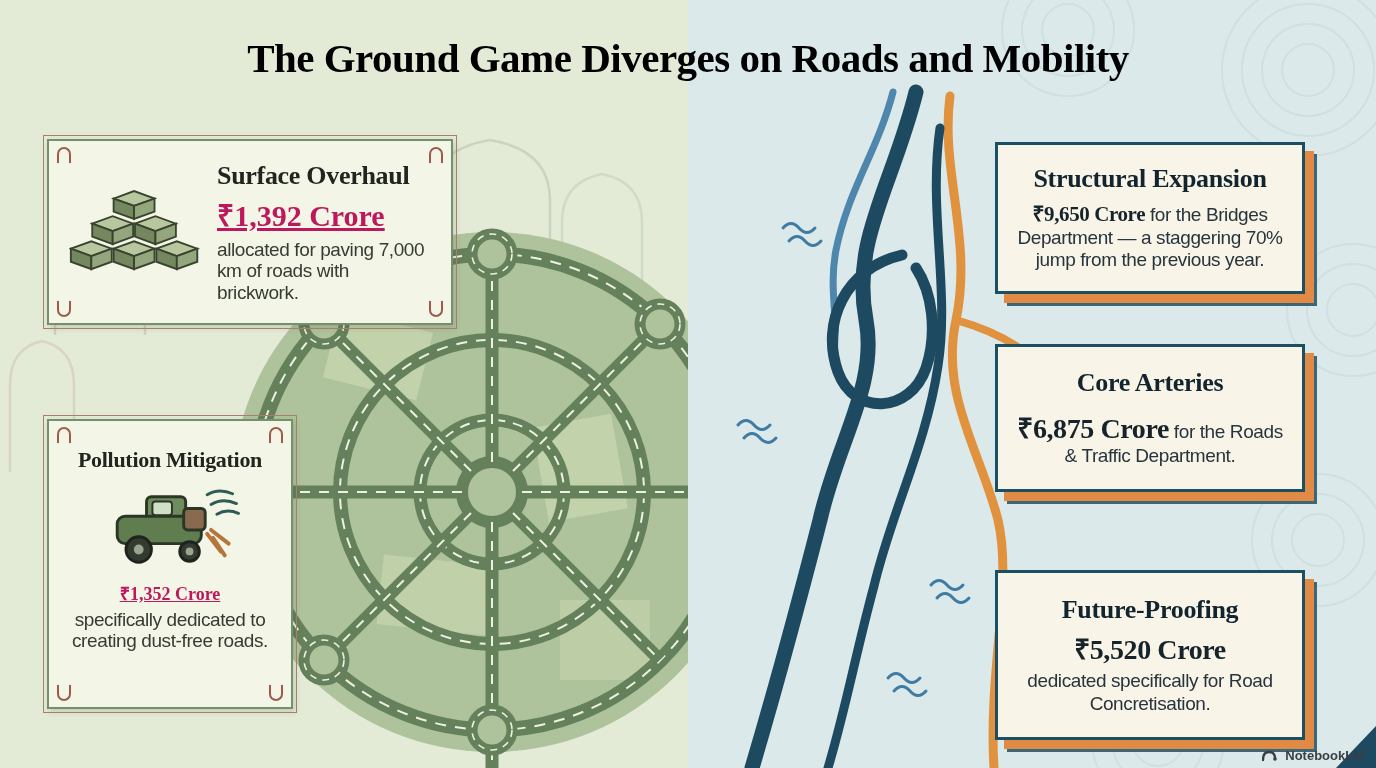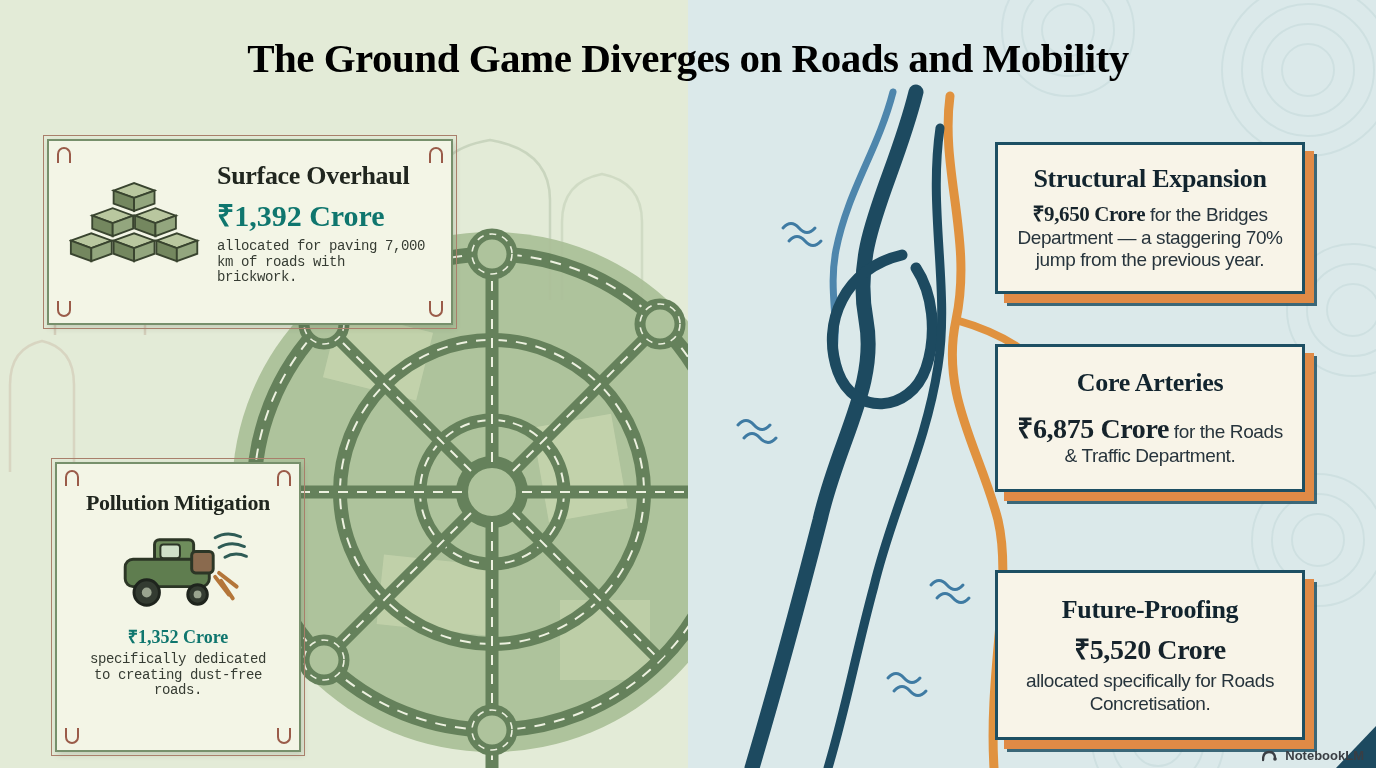--- a/index.html
+++ b/index.html
@@ -38,26 +38,26 @@
 
   .lcard.surface{left:47px;top:139px;width:406px;height:186px;}
   .surface-inner{display:flex;align-items:center;gap:16px;padding:20px 18px 14px 20px;}
   .surface-text{text-align:left;}
   .lcard h2{
     margin:0;font-family:"Liberation Serif",serif;font-weight:bold;
     font-size:26px;color:#20261f;letter-spacing:-.3px;
   }
   .amount{
     font-family:"Liberation Serif",serif;font-weight:bold;
-    font-size:30px;color:#0f766e;margin:3px 0 4px;
+    font-size:30px;color:#be185d;margin:3px 0 4px;text-decoration:underline;
   }
   .desc{
-    margin:0;font-size:14px;line-height:1.12;color:#363c33;letter-spacing:-.4px;font-family:Liberation Mono, monospace;
-  }
-  .lcard.pollution{left:55px;top:419px;width:246px;height:290px;text-align:center;padding-top:26px;margin-top:43px;}
+    margin:0;font-size:19px;line-height:1.12;color:#363c33;letter-spacing:-.4px;
+  }
+  .lcard.pollution{left:47px;top:419px;width:246px;height:290px;text-align:center;padding-top:26px;}
   .lcard.pollution h2{font-size:22px;}
   .lcard.pollution .amount{font-size:18px;margin:6px 0 4px;}
   .lcard.pollution .desc{width:196px;margin:0 auto;}
   .surface-text .desc{width:216px;}
   .sweeper-wrap{margin:10px auto 0;}
 
   
   .rcard{
     position:absolute;width:310px;background:#f8f4e8;
     border:3px solid #1d4f63;box-sizing:border-box;
@@ -295,21 +295,21 @@
     <p><strong class="amt-inline">₹9,650 Crore</strong><span> for the Bridges Department — a staggering 70% jump from the previous year.</span></p>
   </section>
 
   <section class="rcard b">
     <h2>Core Arteries</h2>
     <p><strong class="amt-big">₹6,875 Crore</strong><span> for the Roads &amp; Traffic Department.</span></p>
   </section>
 
   <section class="rcard c">
     <h2>Future-Proofing</h2>
-    <p><strong class="amt-big amt-line">₹5,520 Crore</strong><span>allocated specifically for Roads Concretisation.</span></p>
+    <p><strong class="amt-big amt-line">₹5,520 Crore</strong><span>dedicated specifically for Road Concretisation.</span></p>
   </section>
 
   <div class="watermark">
     <svg width="15" height="13" viewBox="0 0 15 13">
       <path d="M1 11 Q1 3 7 3 Q13 3 13 9" fill="none" stroke="#3a3e44" stroke-width="2.4" stroke-linecap="round"></path>
       <circle cx="13" cy="10" r="1.8" fill="#3a3e44"></circle>
     </svg>
     <span>NotebookLM</span>
   </div>
 

